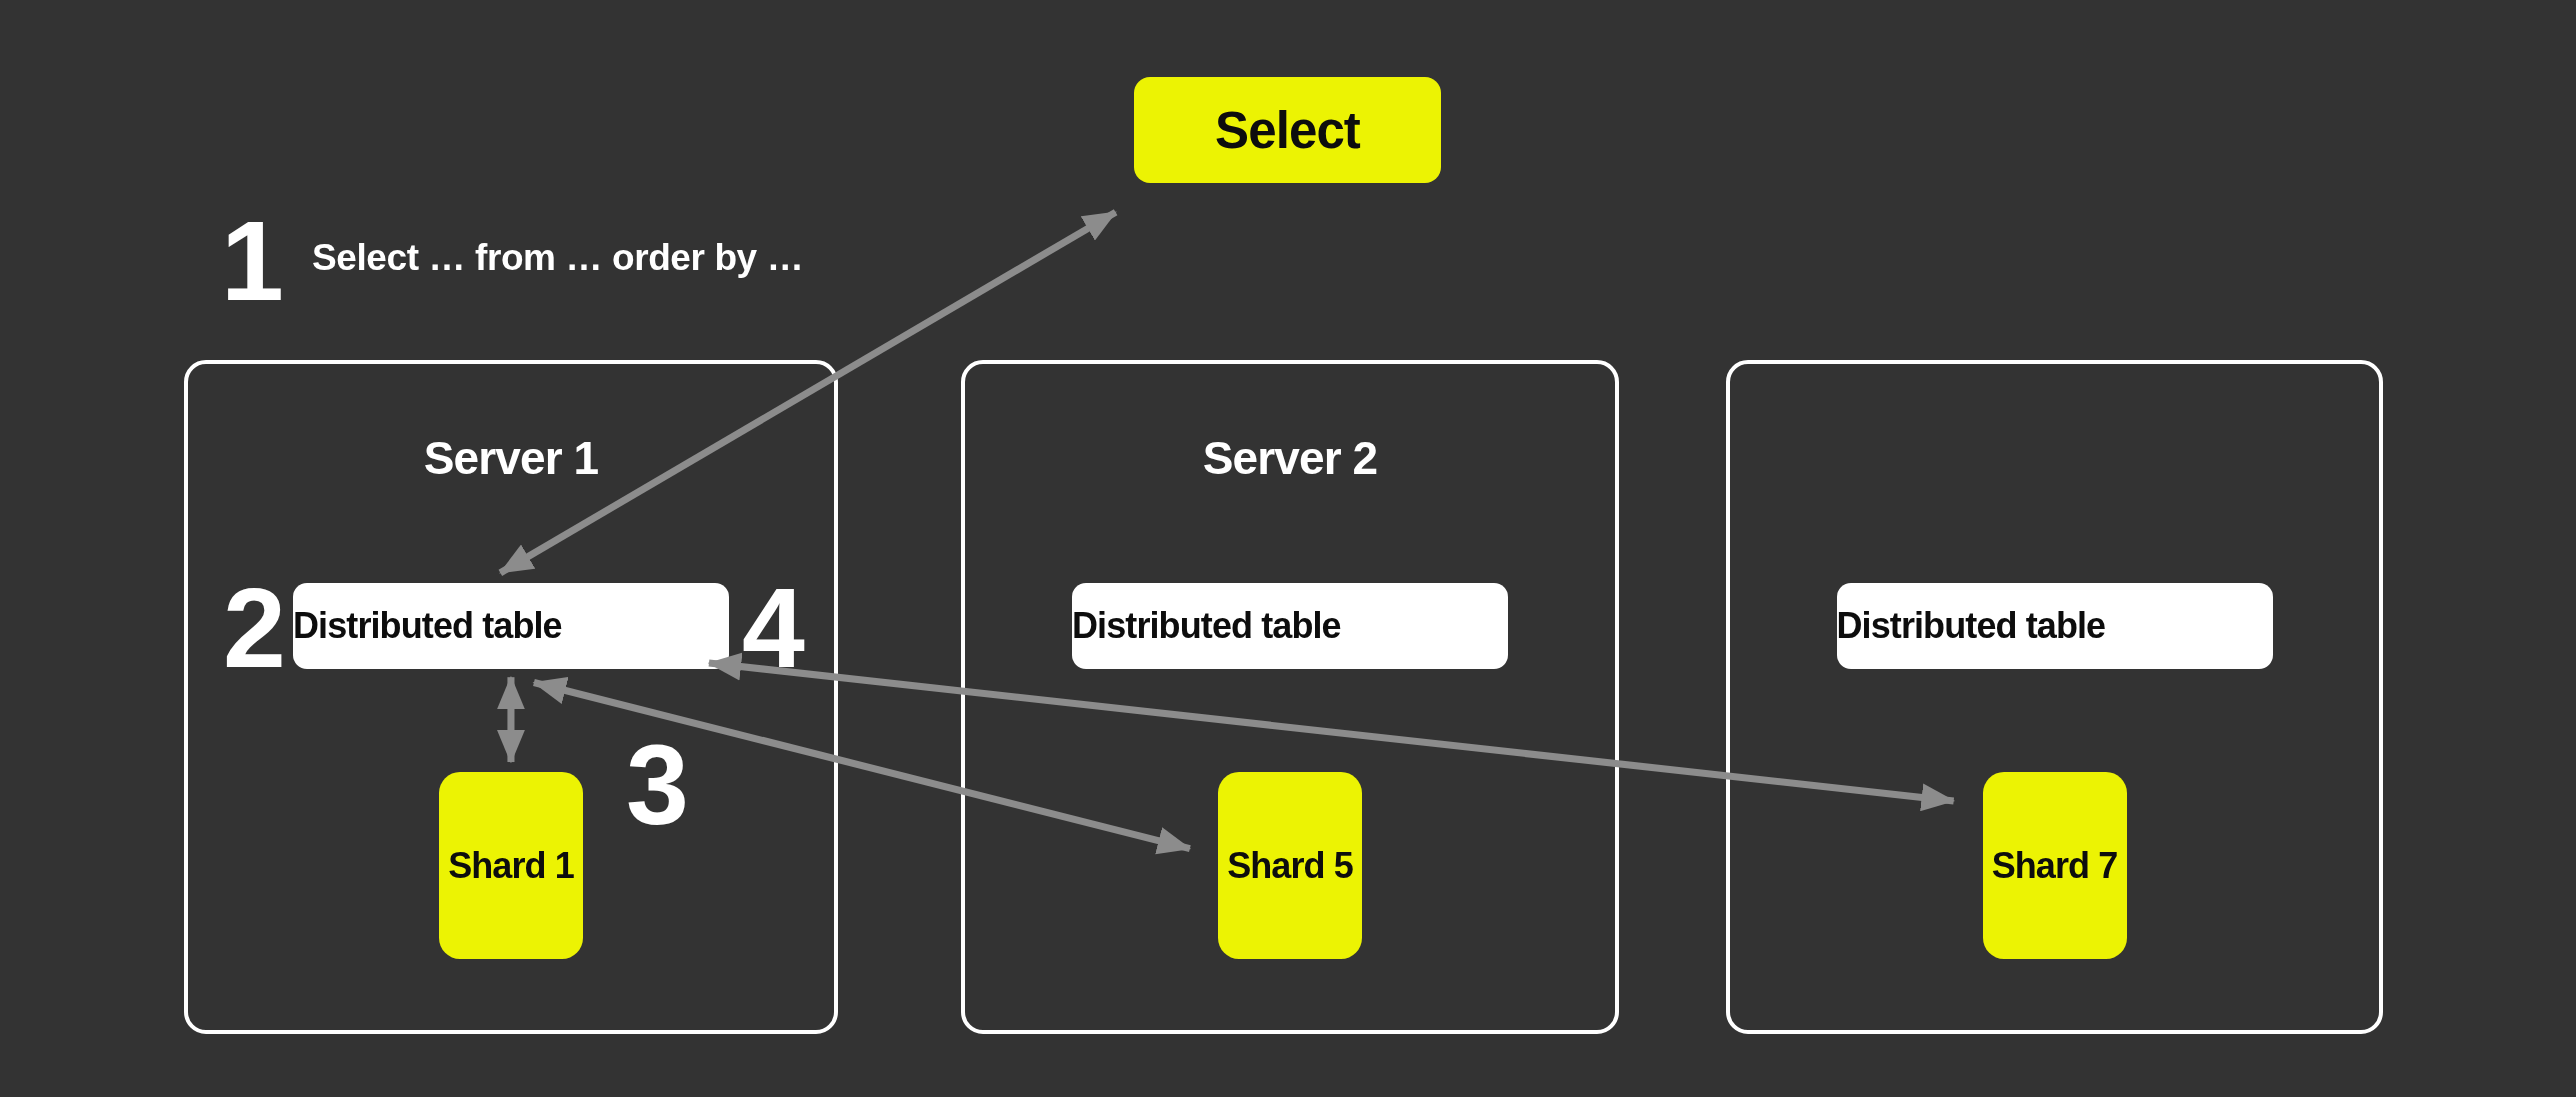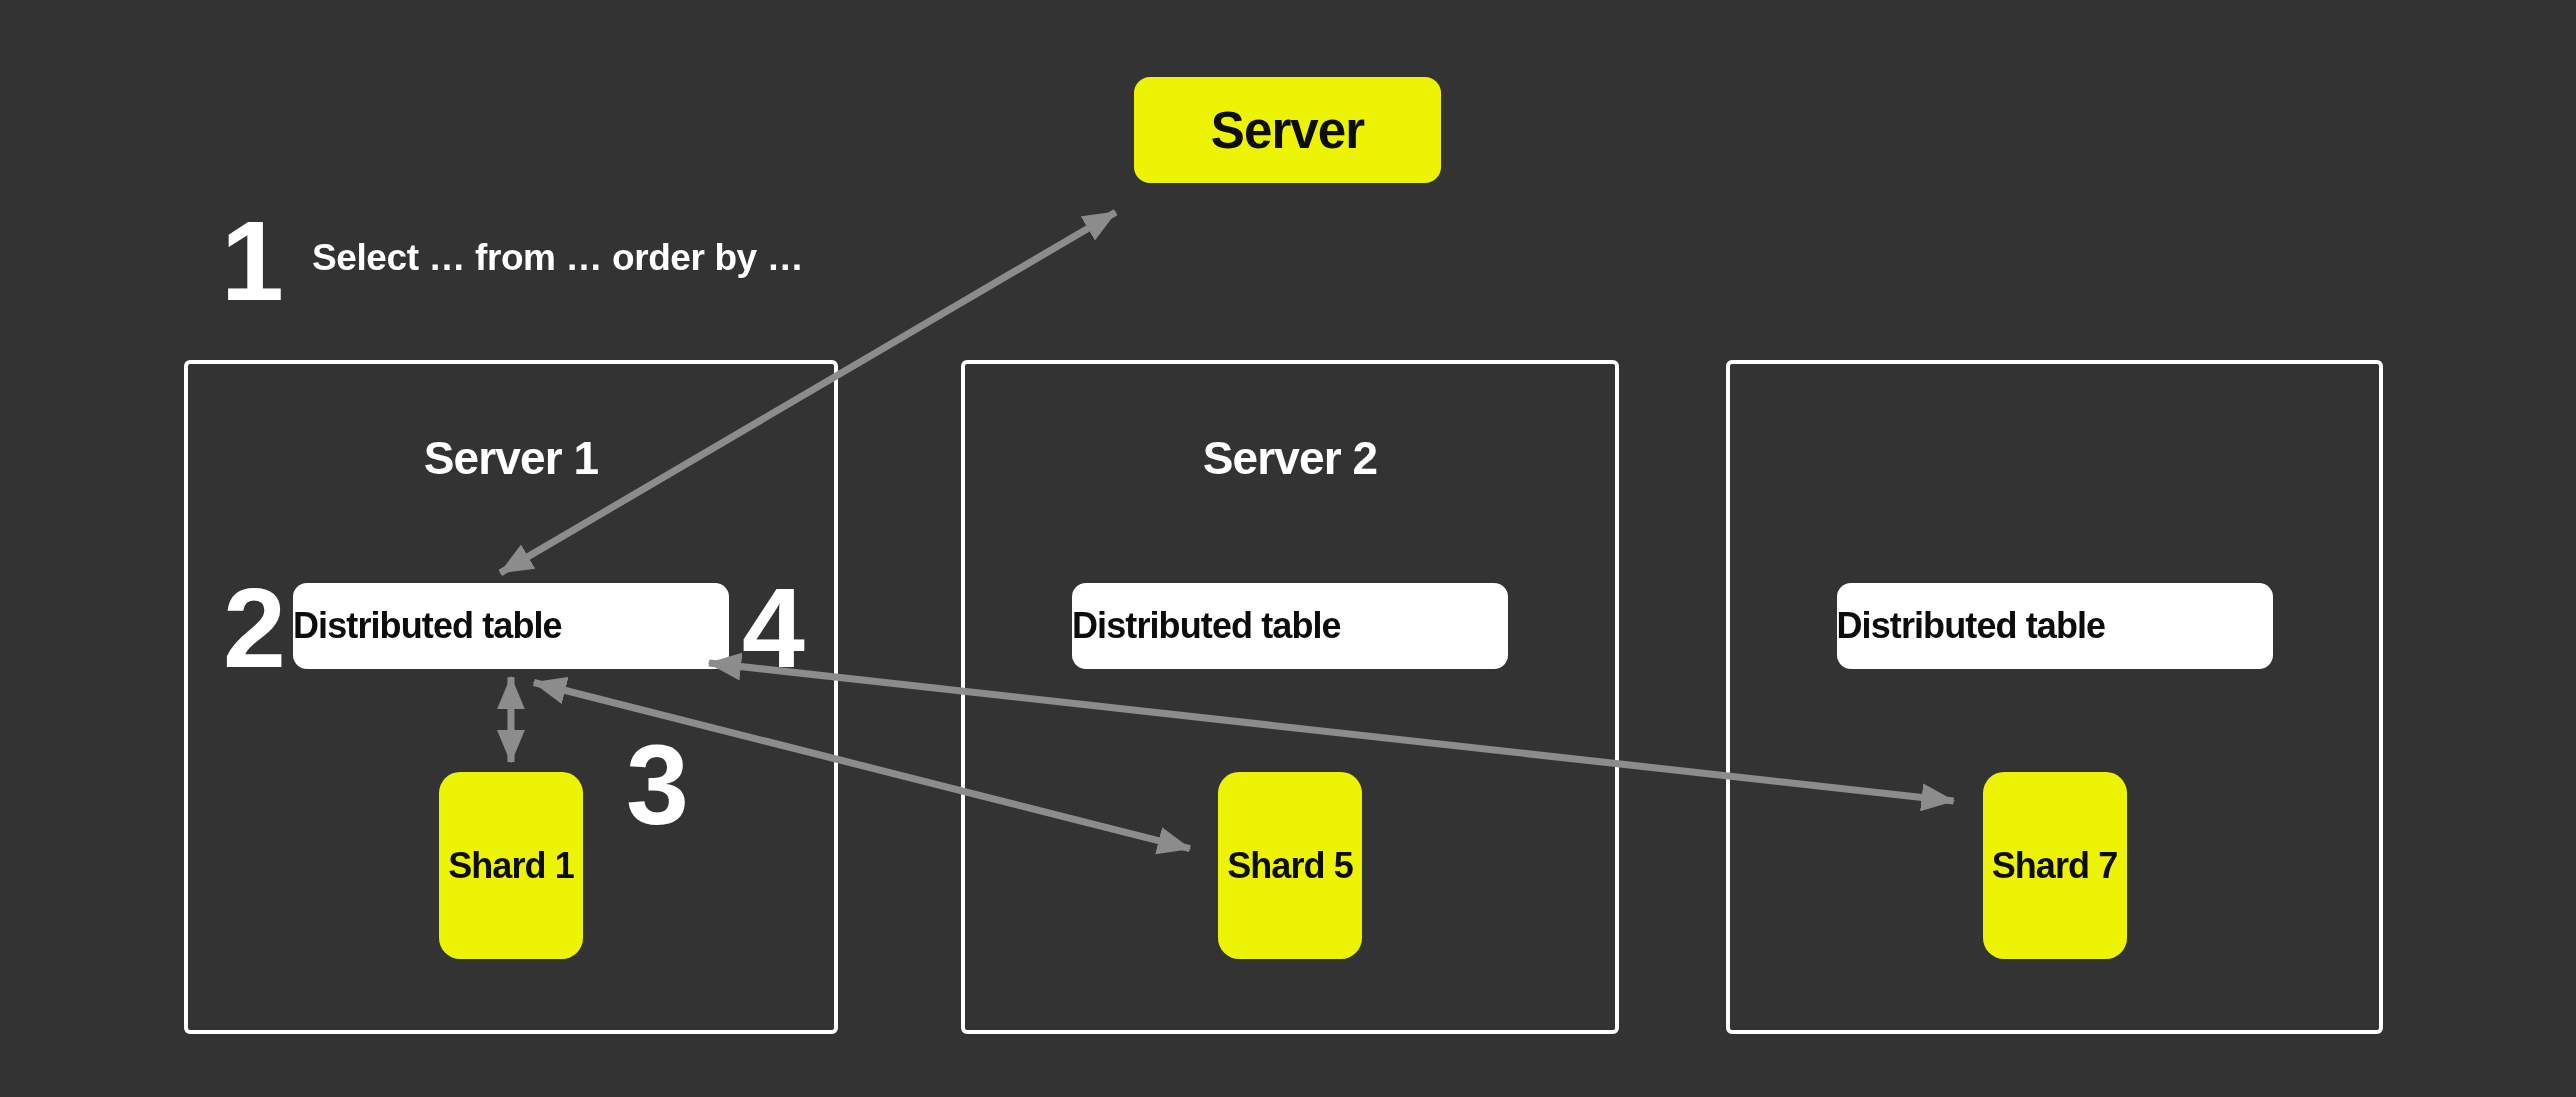--- a/index.html
+++ b/index.html
@@ -21,21 +21,21 @@
   
   .client-box{
     position:absolute;left:1134px;top:77px;width:307px;height:106px;
     background:var(--accent-yellow);border-radius:16px;
     display:flex;align-items:center;justify-content:center;
   }
   .client-box .label{font-size:51px;font-weight:700;color:var(--text-dark);letter-spacing:-0.9px;}
 
   .server-box{
     position:absolute;top:360px;height:674px;
-    border:4.4px solid var(--box-white);border-radius:6px;background:transparent;padding-left:16px;
+    border:4.4px solid var(--box-white);border-radius:22px;background:transparent;padding-left:16px;
   }
   .server-1{left:184px;width:654px;}
   .server-2{left:961px;width:658px;}
   .server-3{left:1726px;width:657px;}
 
   .server-title{
     position:absolute;top:67px;left:0;width:100%;text-align:center;
     color:var(--text-light);font-size:46px;font-weight:600;letter-spacing:-0.9px;
   }
 
@@ -71,21 +71,21 @@
   svg.arrows{position:absolute;left:0;top:0;width:2576px;height:1098px;pointer-events:none;}
   .arrow{stroke:var(--arrow-gray);stroke-width:8;fill:none;}
   .ah-fill{fill:var(--arrow-gray);}
 </style>
 </head>
 <body>
 
 <div class="stage">
 
   <div class="client-box">
-    <span class="label">Server</span>
+    <span class="label">Select</span>
   </div>
 
   <span class="step-num num-1">1</span>
   <span class="query-text">Select … from … order by …</span>
 
   <div class="server-box server-1">
     <div class="server-title">Server 1</div>
     <div class="dist-table">
       <span class="label">Distributed table</span>
     </div>

